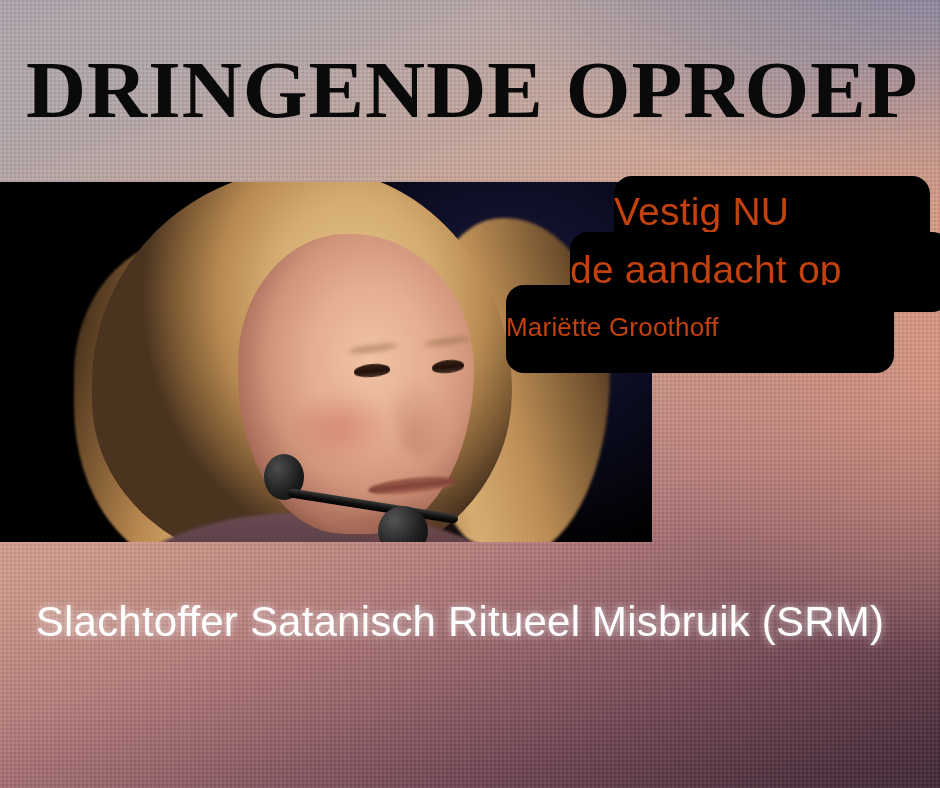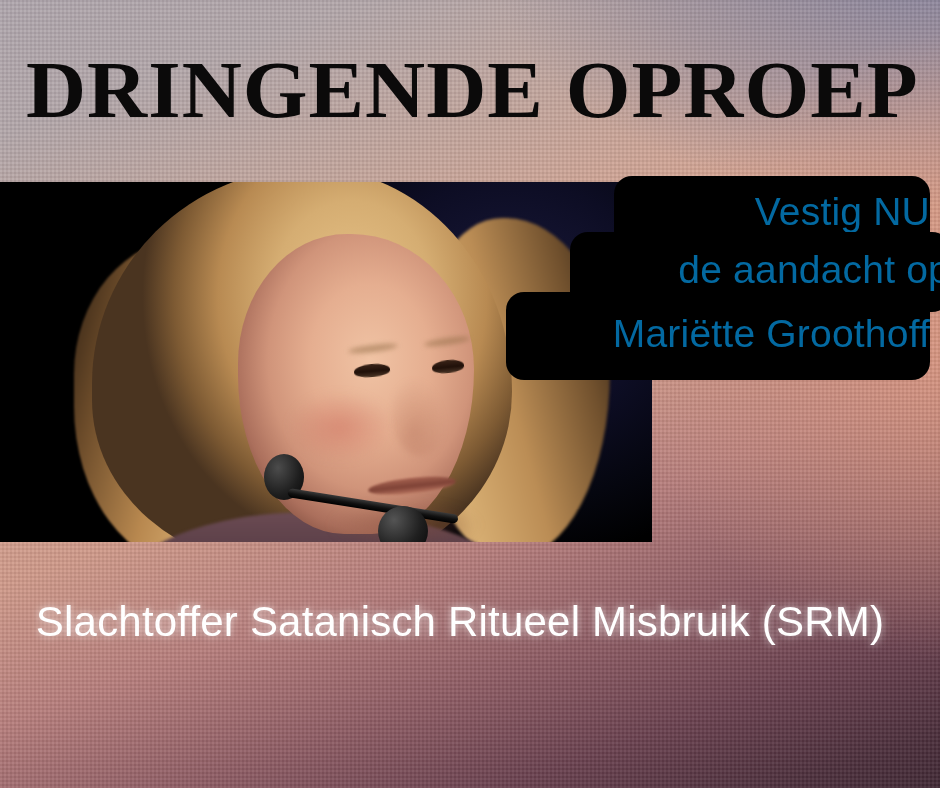--- a/index.html
+++ b/index.html
@@ -254,41 +254,41 @@
     position: absolute;
     left: 506px;
     top: 176px;
     width: 424px;
     height: 204px;
   }
   .callout-line {
     position: absolute;
     background: #000;
     border-radius: 18px;
-    color: #0369a1;
+    color: #c2410c;
     font-family: "Liberation Sans", sans-serif;
     font-weight: 400;
     display: flex;
     align-items: center;
-    justify-content: flex-end;
+    justify-content: flex-start;
     white-space: nowrap;
     letter-spacing: 0.2px;
   }
   .callout-line-1 {
     left: 108px; top: 0;   width: 316px; height: 76px;
     font-size: 39px;
   }
   .callout-line-2 {
     left: 44px;  top: 56px; width: 380px; height: 80px;
     font-size: 39px;
     margin-left: 20px;
   }
   .callout-line-3 {
-    left: 0;     top: 116px; width: 424px; height: 88px;
-    font-size: 39px;
+    left: 0;     top: 109px; width: 388px; height: 88px;
+    font-size: 26px;
   }
   .callout-line span { position: relative; top: -2px; }
 
   
   .caption {
     position: absolute;
     left: 0;
     top: 548px;
     width: 920px;
     height: 148px;

